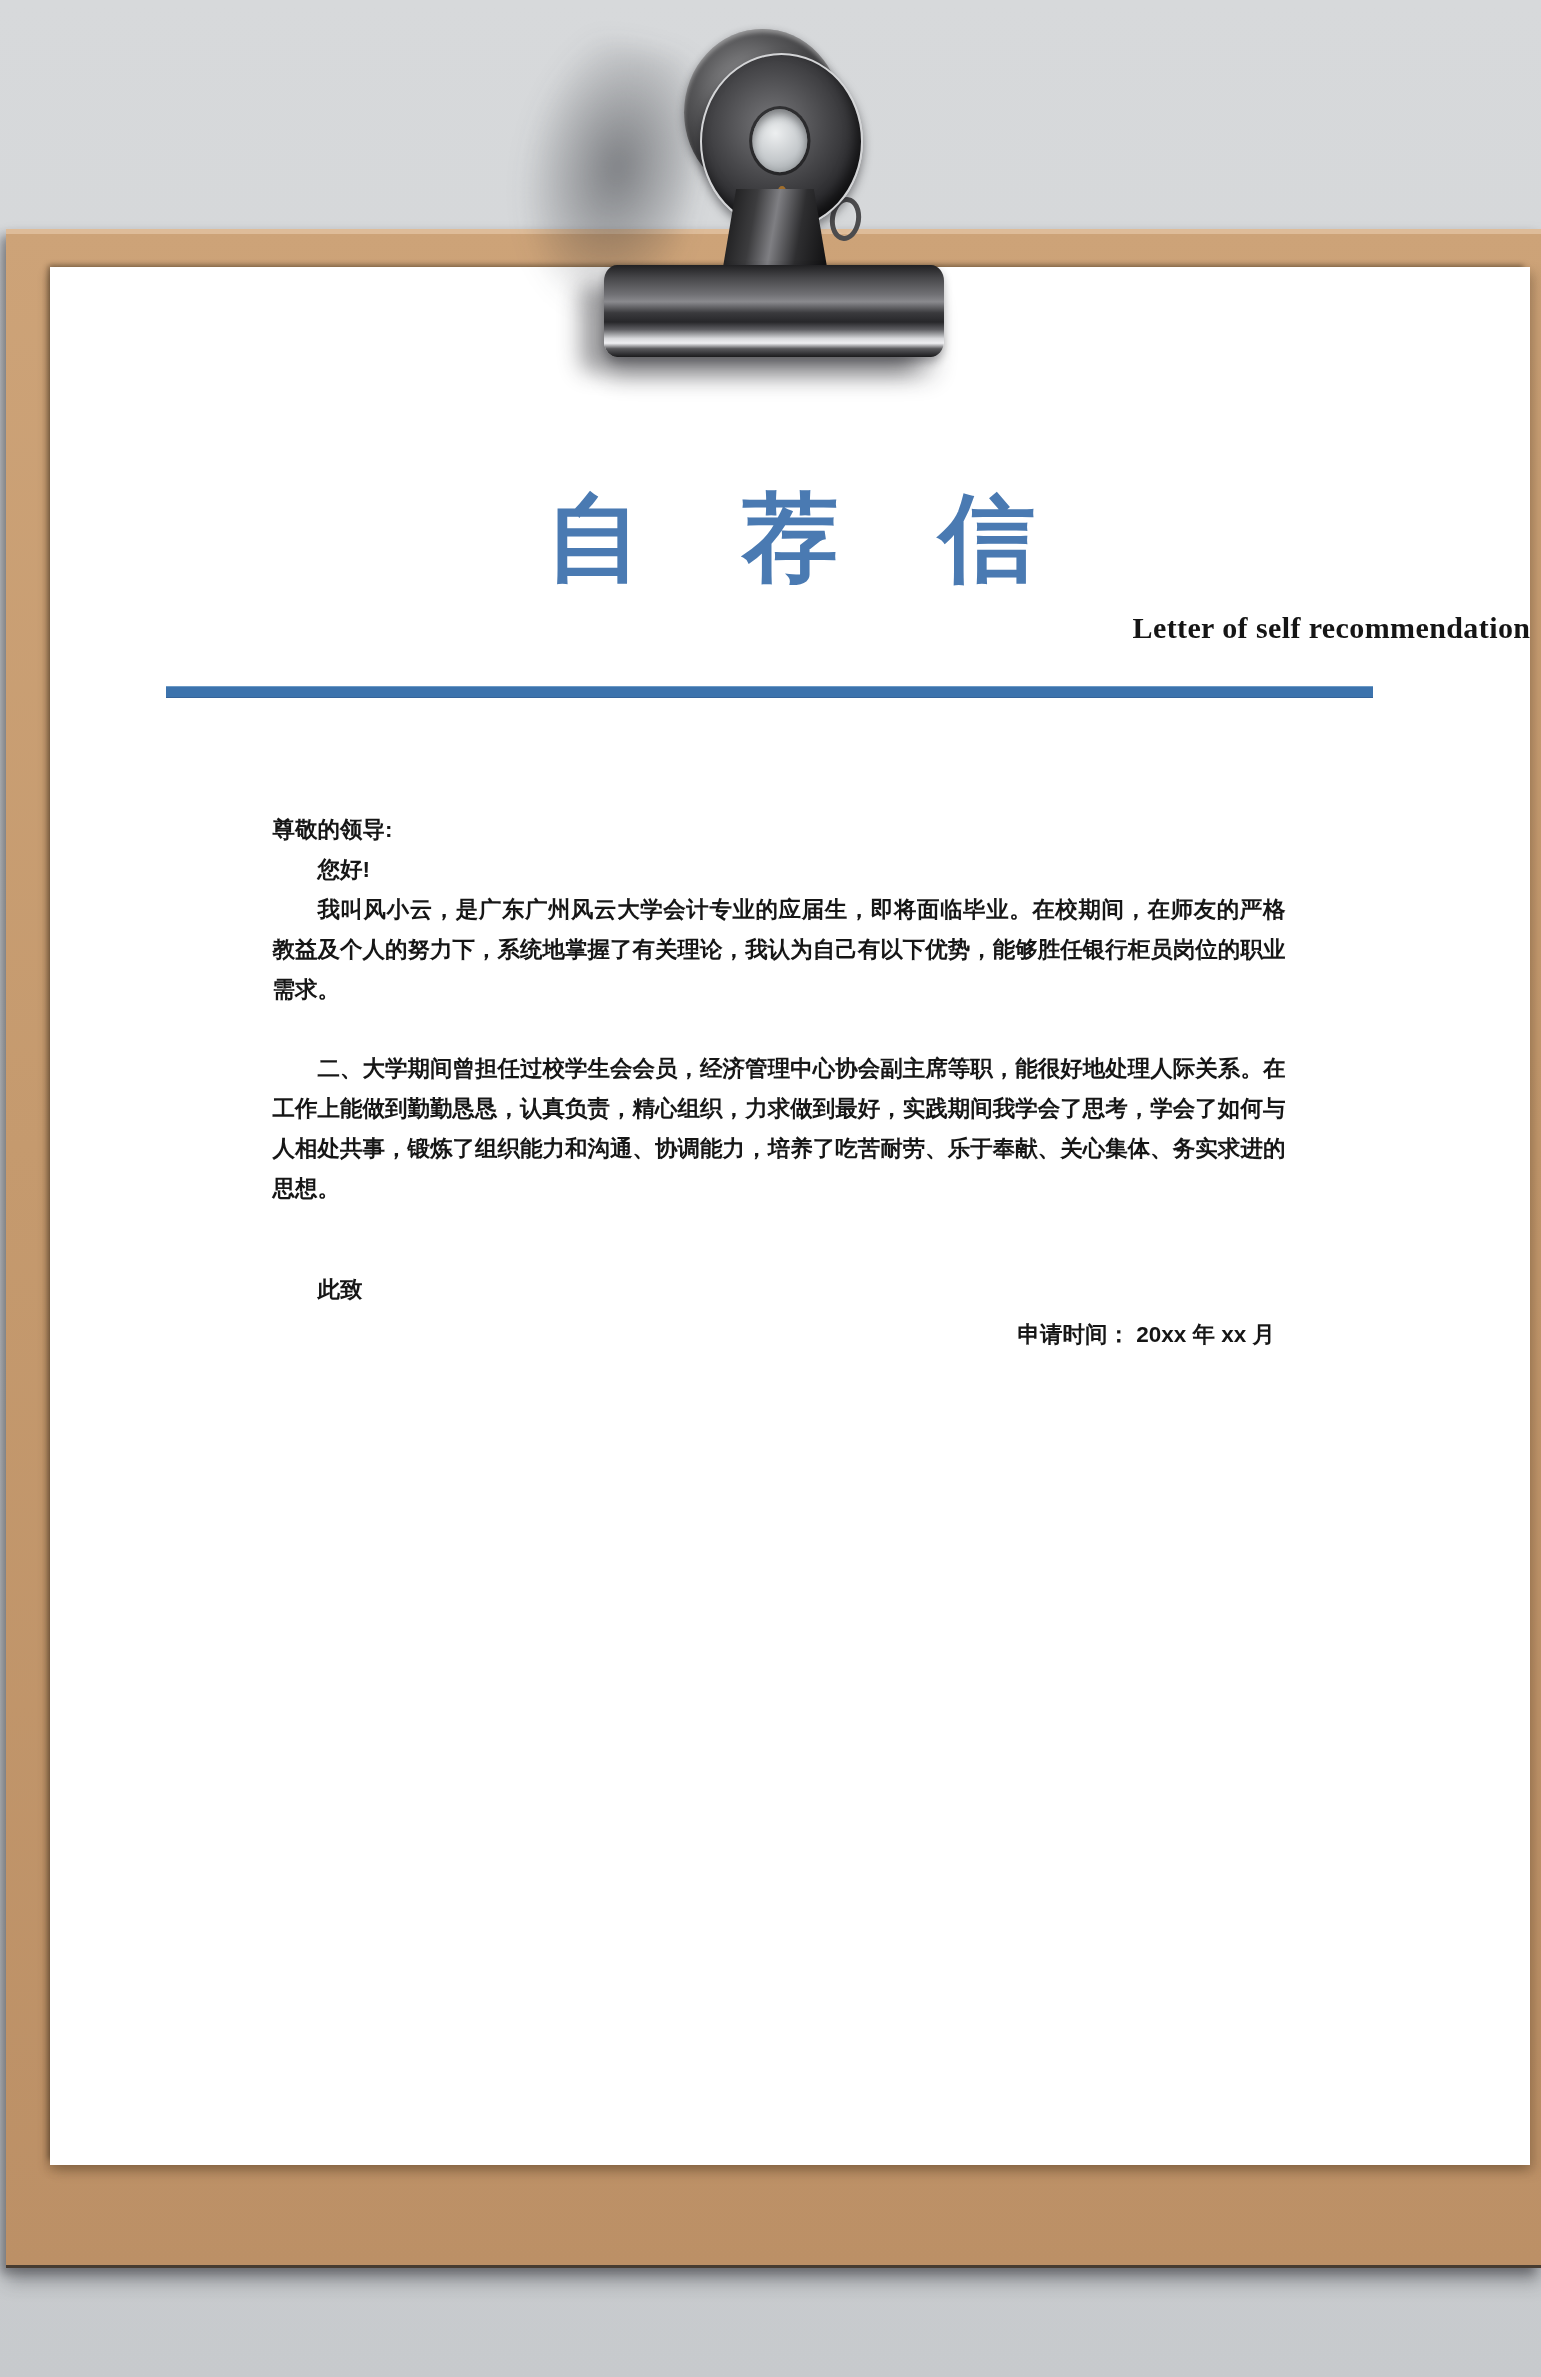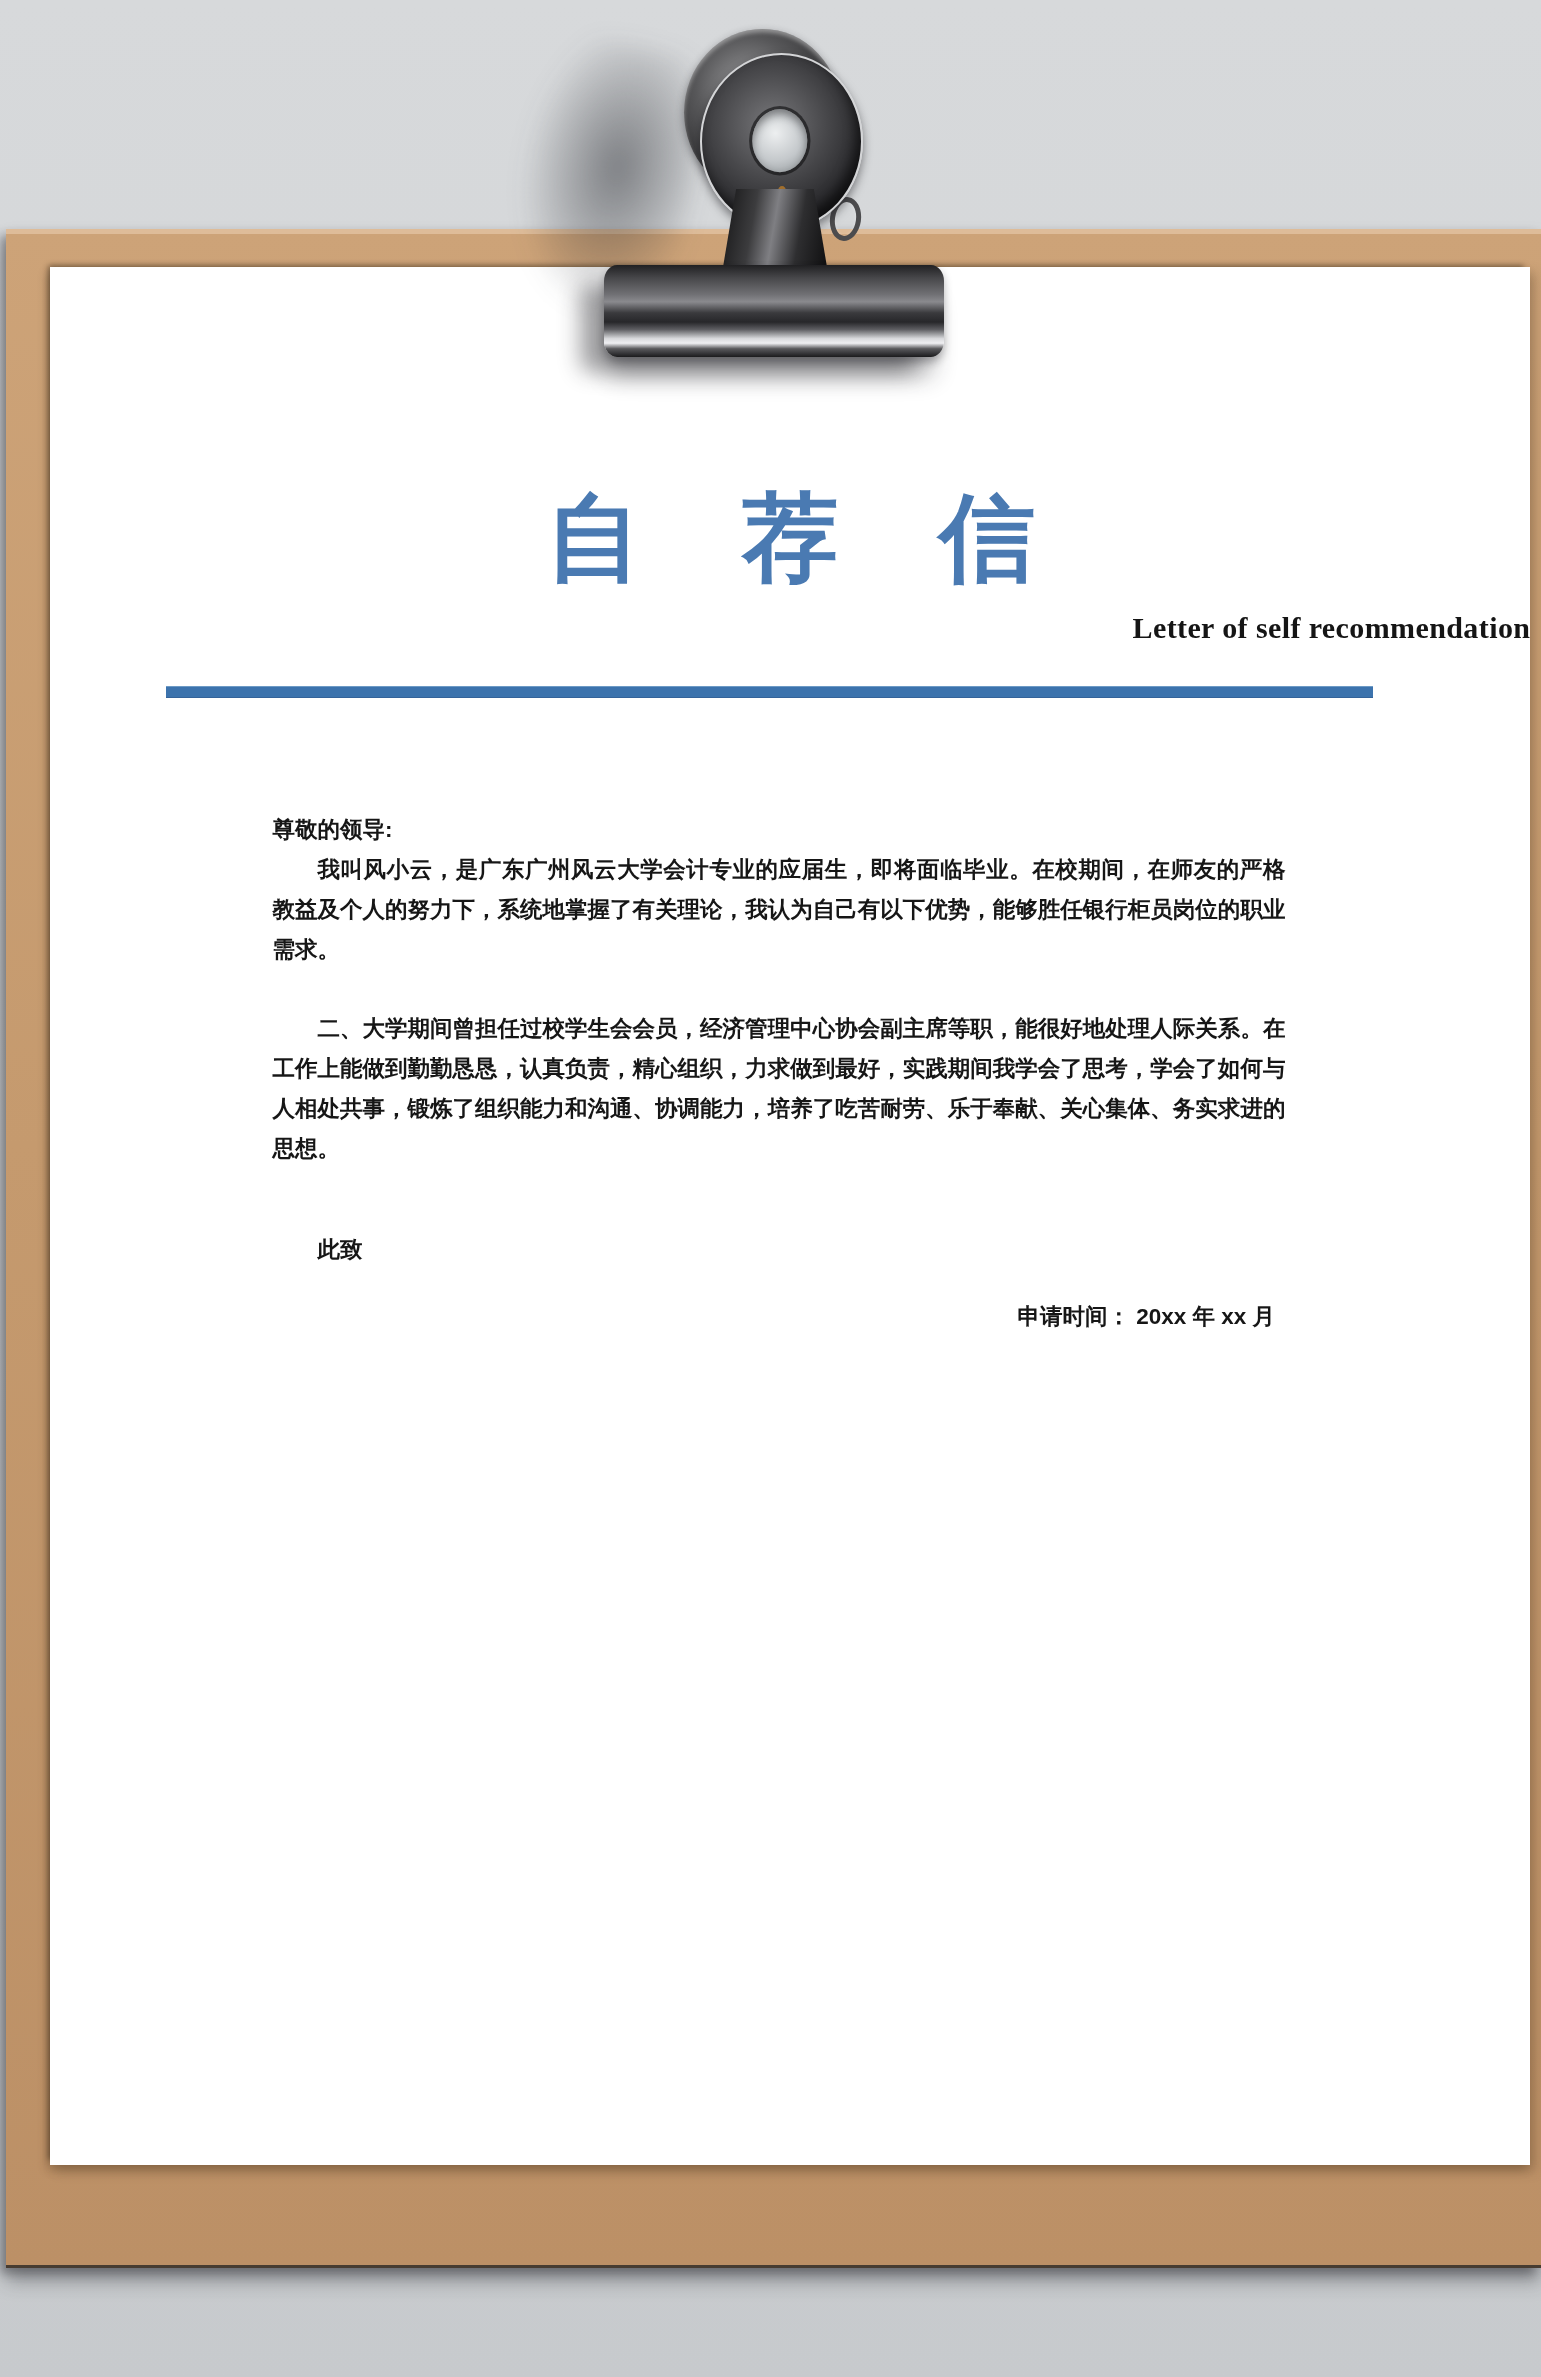--- a/index.html
+++ b/index.html
@@ -49,21 +49,21 @@
     font-size:22.5px;line-height:40px;color:#161616;
     text-align:justify;text-justify:inter-ideograph;font-weight:bold;
   }
   .letter p{margin:0;}
   .indent{text-indent:45px;}
   .para{margin:0 0 39px 0 !important;}
   .para:first-of-type{margin-top:0;}
   .closing{margin-top:61px !important;}
   .sig-row{position:relative;margin-top:32px;height:40px;}
   .sig-applicant{position:absolute;left:763px;top:0;white-space:nowrap;}
-  .date-row{position:relative;margin-top:27px;height:40px;}
+  .date-row{position:relative;margin-top:5px;height:40px;}
   .sig-date{position:absolute;left:745px;top:0;white-space:nowrap;}
   
   .clip-wall-shadow{
     position:absolute;left:520px;top:42px;width:173px;height:273px;
     background:radial-gradient(ellipse at 55% 45%,rgba(40,42,48,.52) 0%,rgba(40,42,48,0) 70%);
     filter:blur(11.2px);transform:rotate(12deg);z-index:3;
   }
   .clip-ring-back{
     position:absolute;left:684px;top:29px;width:157px;height:167px;border-radius:50%;
     background:radial-gradient(circle at 40% 35%,#9a9a9c 0%,#58585a 35%,#2a2a2c 70%,#151517 100%);
@@ -118,20 +118,21 @@
     <div class="paper">
 
       <h1 class="title-cn">自 荐 信</h1>
 
       <div class="title-en">Letter of self recommendation</div>
 
       <div class="rule"></div>
 
       <div class="letter">
         <p>尊敬的领导:</p>
+        <p class="indent">您好!</p>
 
         <p class="para indent">我叫风小云，是广东广州风云大学会计专业的应届生，即将面临毕业。在校期间，在师友的严格 教益及个人的努力下，系统地掌握了有关理论，我认为自己有以下优势，能够胜任银行柜员岗位的职业需求。</p>
         <p class="para indent">二、大学期间曾担任过校学生会会员，经济管理中心协会副主席等职，能很好地处理人际关系。在工作上能做到勤勤恳恳，认真负责，精心组织，力求做到最好，实践期间我学会了思考，学会了如何与人相处共事，锻炼了组织能力和沟通、协调能力，培养了吃苦耐劳、乐于奉献、关心集体、务实求进的思想。</p>
 
         <p class="indent closing">此致</p>
 
 
         <div class="date-row">
           <span class="sig-date">申请时间： 20xx 年 xx 月</span>
         </div>

